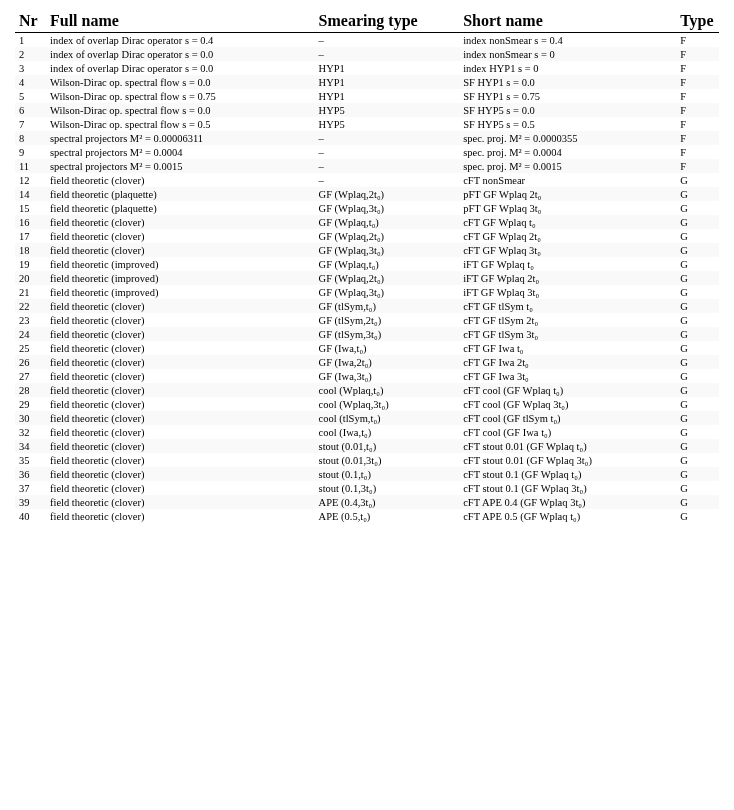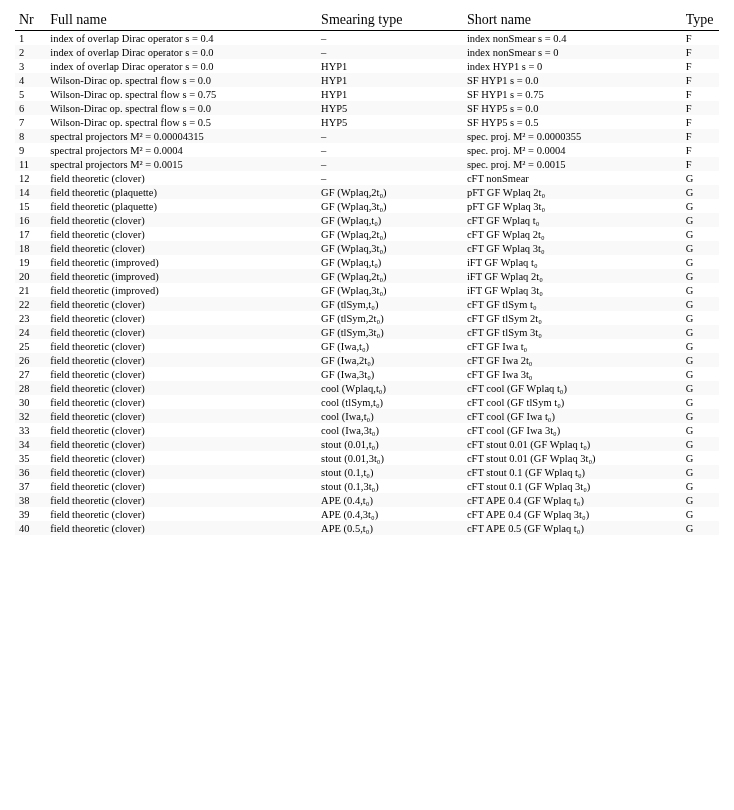--- a/index.html
+++ b/index.html
@@ -8,25 +8,25 @@
       font-size: 11px;
       background: #fff;
       color: #000;
       padding: 10px 15px;
     }
     table {
       width: 100%;
       border-collapse: collapse;
     }
     thead tr th {
-      font-weight: normal;
+      font-weight: bold;
       text-align: left;
       padding: 2px 4px;
       border-bottom: 1px solid #000;
-      font-size: 14px;
+      font-size: 16px;
       white-space: nowrap;
     }
     tbody tr td {
       padding: 1.5px 4px;
       font-size: 10.5px;
       vertical-align: top;
     }
     tbody tr:nth-child(even) td { background: #f9f9f9; }
     .col-nr { width: 30px; }
     .col-fullname { width: 260px; }
@@ -92,21 +92,21 @@
       </tr>
       <tr>
         <td class="col-nr">7</td>
         <td class="col-fullname">Wilson-Dirac op. spectral flow s = 0.5</td>
         <td class="col-smearing">HYP5</td>
         <td class="col-shortname">SF HYP5 s = 0.5</td>
         <td class="col-type">F</td>
       </tr>
       <tr>
         <td class="col-nr">8</td>
-        <td class="col-fullname">spectral projectors M² = 0.00004315</td>
+        <td class="col-fullname">spectral projectors M² = 0.00006311</td>
         <td class="col-smearing">–</td>
         <td class="col-shortname">spec. proj. M² = 0.0000355</td>
         <td class="col-type">F</td>
       </tr>
       <tr>
         <td class="col-nr">9</td>
         <td class="col-fullname">spectral projectors M² = 0.0004</td>
         <td class="col-smearing">–</td>
         <td class="col-shortname">spec. proj. M² = 0.0004</td>
         <td class="col-type">F</td>
@@ -224,41 +224,41 @@
         <td class="col-type">G</td>
       </tr>
       <tr>
         <td class="col-nr">28</td>
         <td class="col-fullname">field theoretic (clover)</td>
         <td class="col-smearing">cool (Wplaq,t₀)</td>
         <td class="col-shortname">cFT cool (GF Wplaq t₀)</td>
         <td class="col-type">G</td>
       </tr>
       <tr>
+        <td class="col-nr">29</td>
+        <td class="col-fullname">field theoretic (clover)</td>
+        <td class="col-smearing">cool (Wplaq,3t₀)</td>
+        <td class="col-shortname">cFT cool (GF Wplaq 3t₀)</td>
+        <td class="col-type">G</td>
+      </tr>
+      <tr>
         <td class="col-nr">30</td>
         <td class="col-fullname">field theoretic (clover)</td>
         <td class="col-smearing">cool (tlSym,t₀)</td>
         <td class="col-shortname">cFT cool (GF tlSym t₀)</td>
         <td class="col-type">G</td>
       </tr>
       <tr>
         <td class="col-nr">32</td>
         <td class="col-fullname">field theoretic (clover)</td>
         <td class="col-smearing">cool (Iwa,t₀)</td>
         <td class="col-shortname">cFT cool (GF Iwa t₀)</td>
         <td class="col-type">G</td>
       </tr>
       <tr>
-        <td class="col-nr">33</td>
-        <td class="col-fullname">field theoretic (clover)</td>
-        <td class="col-smearing">cool (Iwa,3t₀)</td>
-        <td class="col-shortname">cFT cool (GF Iwa 3t₀)</td>
-        <td class="col-type">G</td>
-      </tr>
-      <tr>
         <td class="col-nr">34</td>
         <td class="col-fullname">field theoretic (clover)</td>
         <td class="col-smearing">stout (0.01,t₀)</td>
         <td class="col-shortname">cFT stout 0.01 (GF Wplaq t₀)</td>
         <td class="col-type">G</td>
       </tr>
       <tr>
         <td class="col-nr">35</td>
         <td class="col-fullname">field theoretic (clover)</td>
         <td class="col-smearing">stout (0.01,3t₀)</td>
@@ -270,27 +270,20 @@
         <td class="col-fullname">field theoretic (clover)</td>
         <td class="col-smearing">stout (0.1,t₀)</td>
         <td class="col-shortname">cFT stout 0.1 (GF Wplaq t₀)</td>
         <td class="col-type">G</td>
       </tr>
       <tr>
         <td class="col-nr">37</td>
         <td class="col-fullname">field theoretic (clover)</td>
         <td class="col-smearing">stout (0.1,3t₀)</td>
         <td class="col-shortname">cFT stout 0.1 (GF Wplaq 3t₀)</td>
-        <td class="col-type">G</td>
-      </tr>
-      <tr>
-        <td class="col-nr">38</td>
-        <td class="col-fullname">field theoretic (clover)</td>
-        <td class="col-smearing">APE (0.4,t₀)</td>
-        <td class="col-shortname">cFT APE 0.4 (GF Wplaq t₀)</td>
         <td class="col-type">G</td>
       </tr>
       <tr>
         <td class="col-nr">39</td>
         <td class="col-fullname">field theoretic (clover)</td>
         <td class="col-smearing">APE (0.4,3t₀)</td>
         <td class="col-shortname">cFT APE 0.4 (GF Wplaq 3t₀)</td>
         <td class="col-type">G</td>
       </tr>
       <tr>

